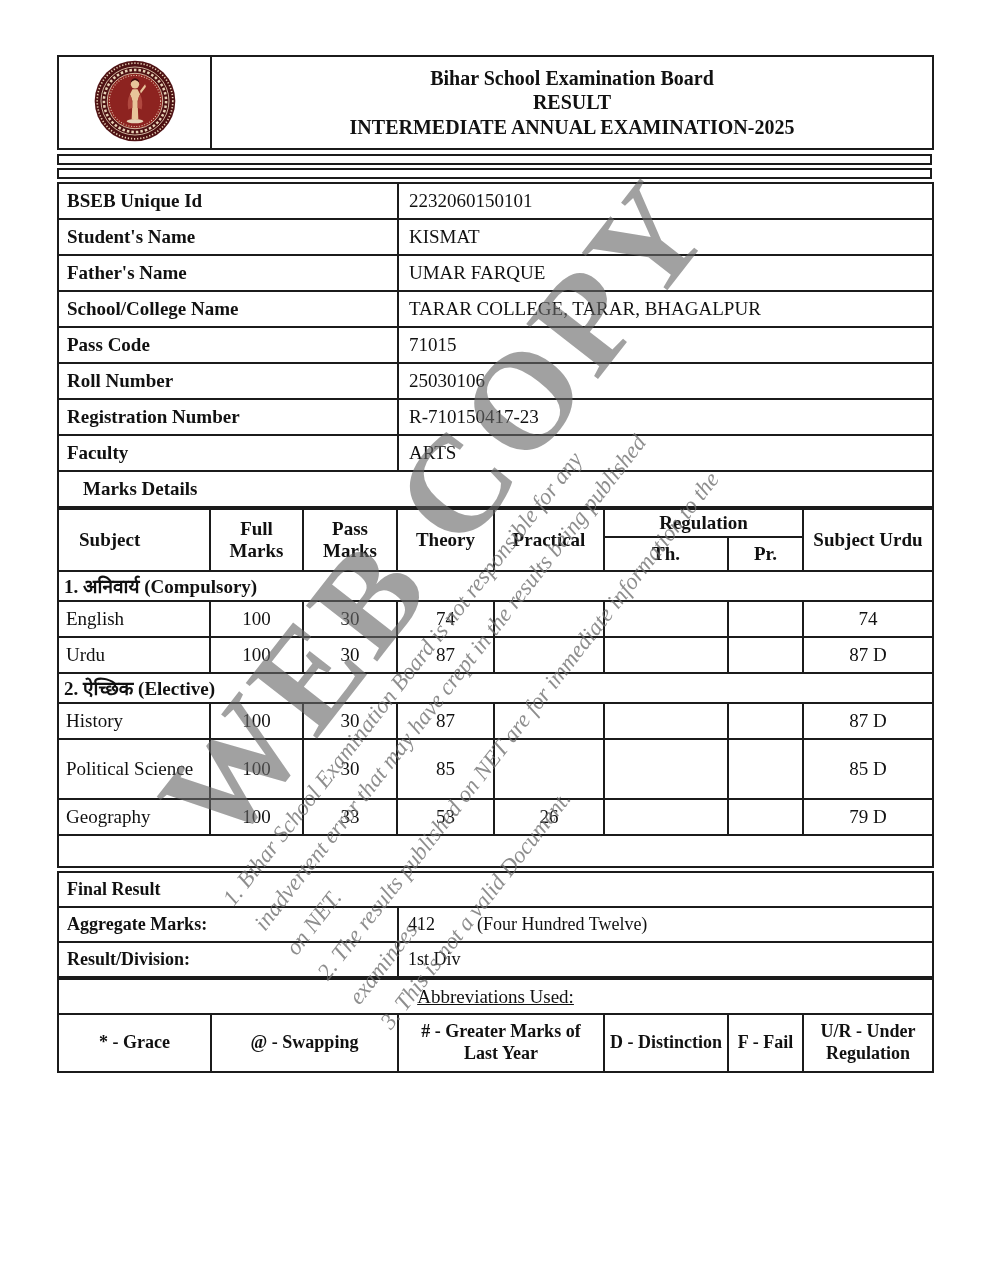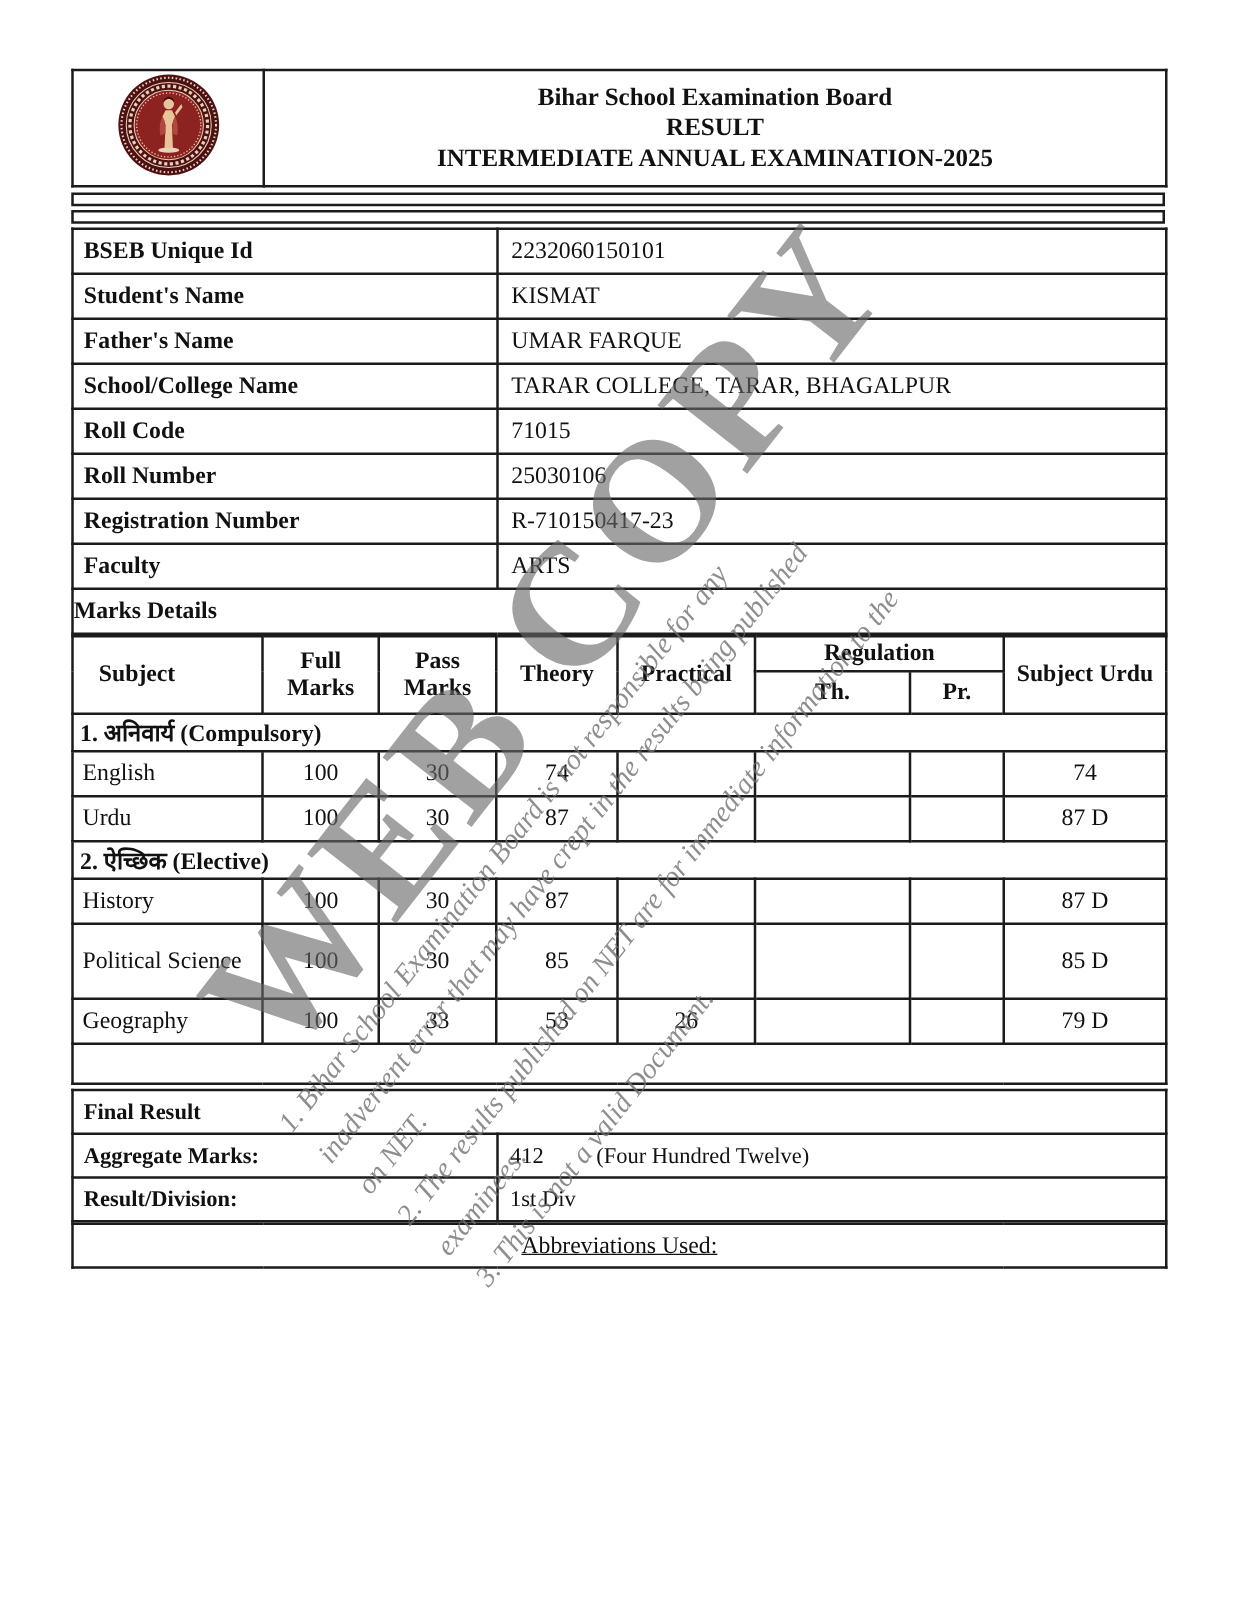--- a/index.html
+++ b/index.html
@@ -14,21 +14,21 @@
   .hdr-logo-cell{text-align:center;vertical-align:middle;height:89px;}
   .hdr-title-cell{text-align:center;vertical-align:middle;}
   .hdr-line{font-weight:bold;font-size:20px;line-height:1.22;}
   .strip{border:2px solid #1b1b1b;height:7px;margin-top:4px;}
   .strip2{margin-top:3px;}
   
   .info{margin-top:3px;}
   .info td{height:32px;font-size:19px;vertical-align:middle;margin-left:37px;}
   .info .lbl{font-weight:bold;padding-left:8px;}
   .info .val{padding-left:10px;}
-  .fullrow{font-weight:bold;padding-left:0;font-size:19px;height:31px;vertical-align:middle;font-family:Liberation Serif, serif;}
+  .fullrow{font-weight:bold;padding-left:24px;font-size:19px;height:31px;vertical-align:middle;font-family:Liberation Serif, serif;}
   
   .marks th{font-weight:bold;font-size:19px;vertical-align:middle;text-align:center;padding:2px;}
   .marks .subj-h{text-align:left;padding-left:20px;}
   .marks td{font-size:19px;vertical-align:middle;text-align:center;height:32px;}
   .marks td.subj{text-align:left;padding-left:7px;}
   .marks .section td{text-align:left;font-weight:bold;padding-left:5px;height:26px;margin-top:25px;}
   .marks .tall td{height:56px;}
   .marks .empty td{height:28px;}
   .rh1{height:36px;}
   .rh2{height:28px;}
@@ -114,21 +114,21 @@
     </tr>
     <tr>
       <td class="lbl">Father's Name</td>
       <td class="val">UMAR FARQUE</td>
     </tr>
     <tr>
       <td class="lbl">School/College Name</td>
       <td class="val">TARAR COLLEGE, TARAR, BHAGALPUR</td>
     </tr>
     <tr>
-      <td class="lbl">Roll Code</td>
+      <td class="lbl">Pass Code</td>
       <td class="val">71015</td>
     </tr>
     <tr>
       <td class="lbl">Roll Number</td>
       <td class="val">25030106</td>
     </tr>
     <tr>
       <td class="lbl">Registration Number</td>
       <td class="val">R-710150417-23</td>
     </tr>
@@ -256,20 +256,28 @@
       <col style="width:153px">
         <col style="width:187px">
         <col style="width:206px">
       <col style="width:124px">
         <col style="width:75px">
         <col style="width:130px">
     </colgroup>
     <tbody>
         <tr class="abbr-title">
       <td colspan="6"><span>Abbreviations Used:</span></td>
+    </tr>
+    <tr class="abbr">
+      <td>* - Grace</td>
+      <td>@ - Swapping</td>
+      <td># - Greater Marks of Last Year</td>
+      <td>D - Distinction</td>
+      <td>F - Fail</td>
+      <td>U/R - Under Regulation</td>
     </tr>
   </tbody>
     </table>
 
 </div>
 
 <div class="watermark">
   <div class="wm-big">WEB COPY</div>
   <div class="wm-lines">
     <div>1. Bihar School Examination Board is not responsible for any</div>

